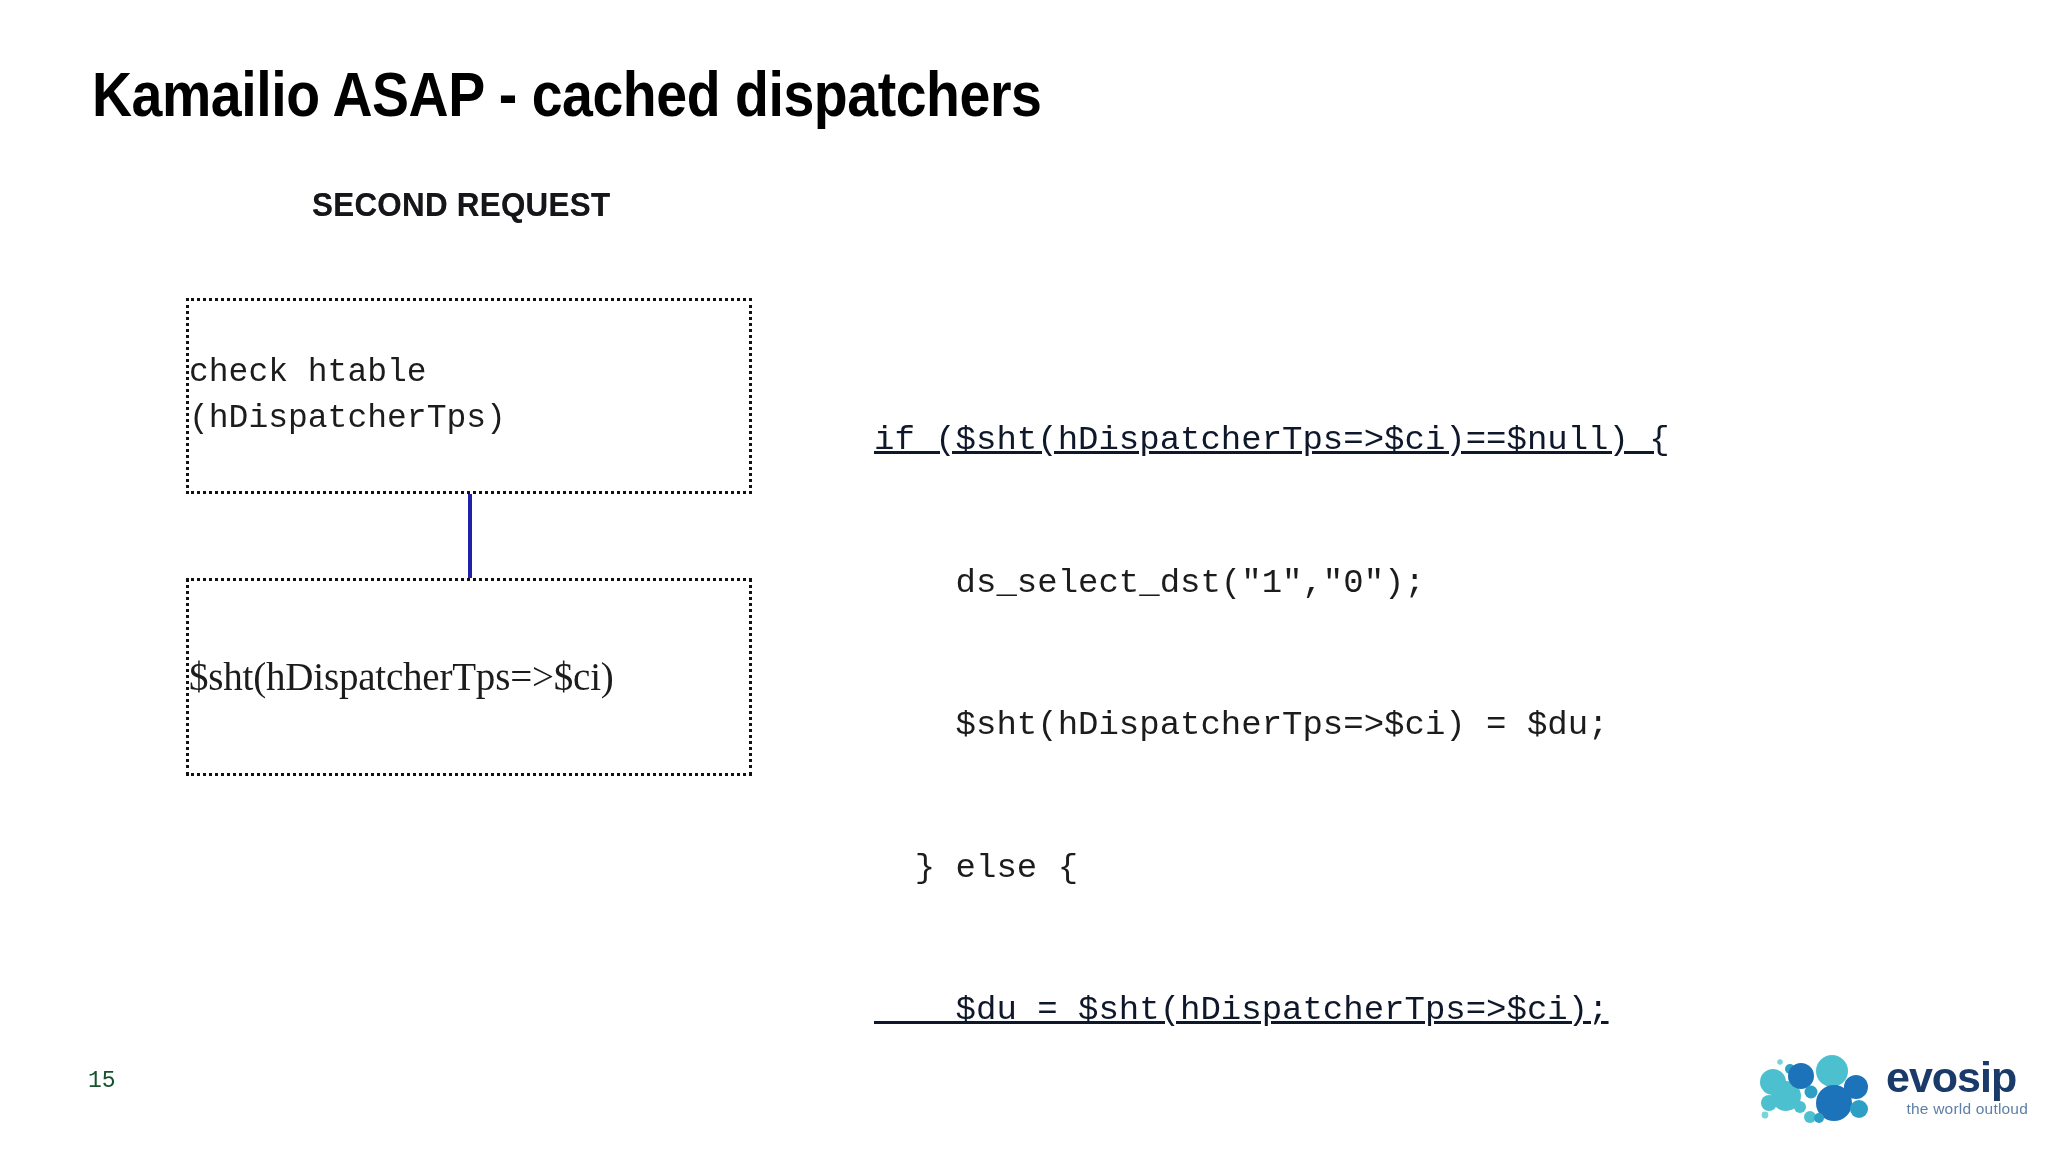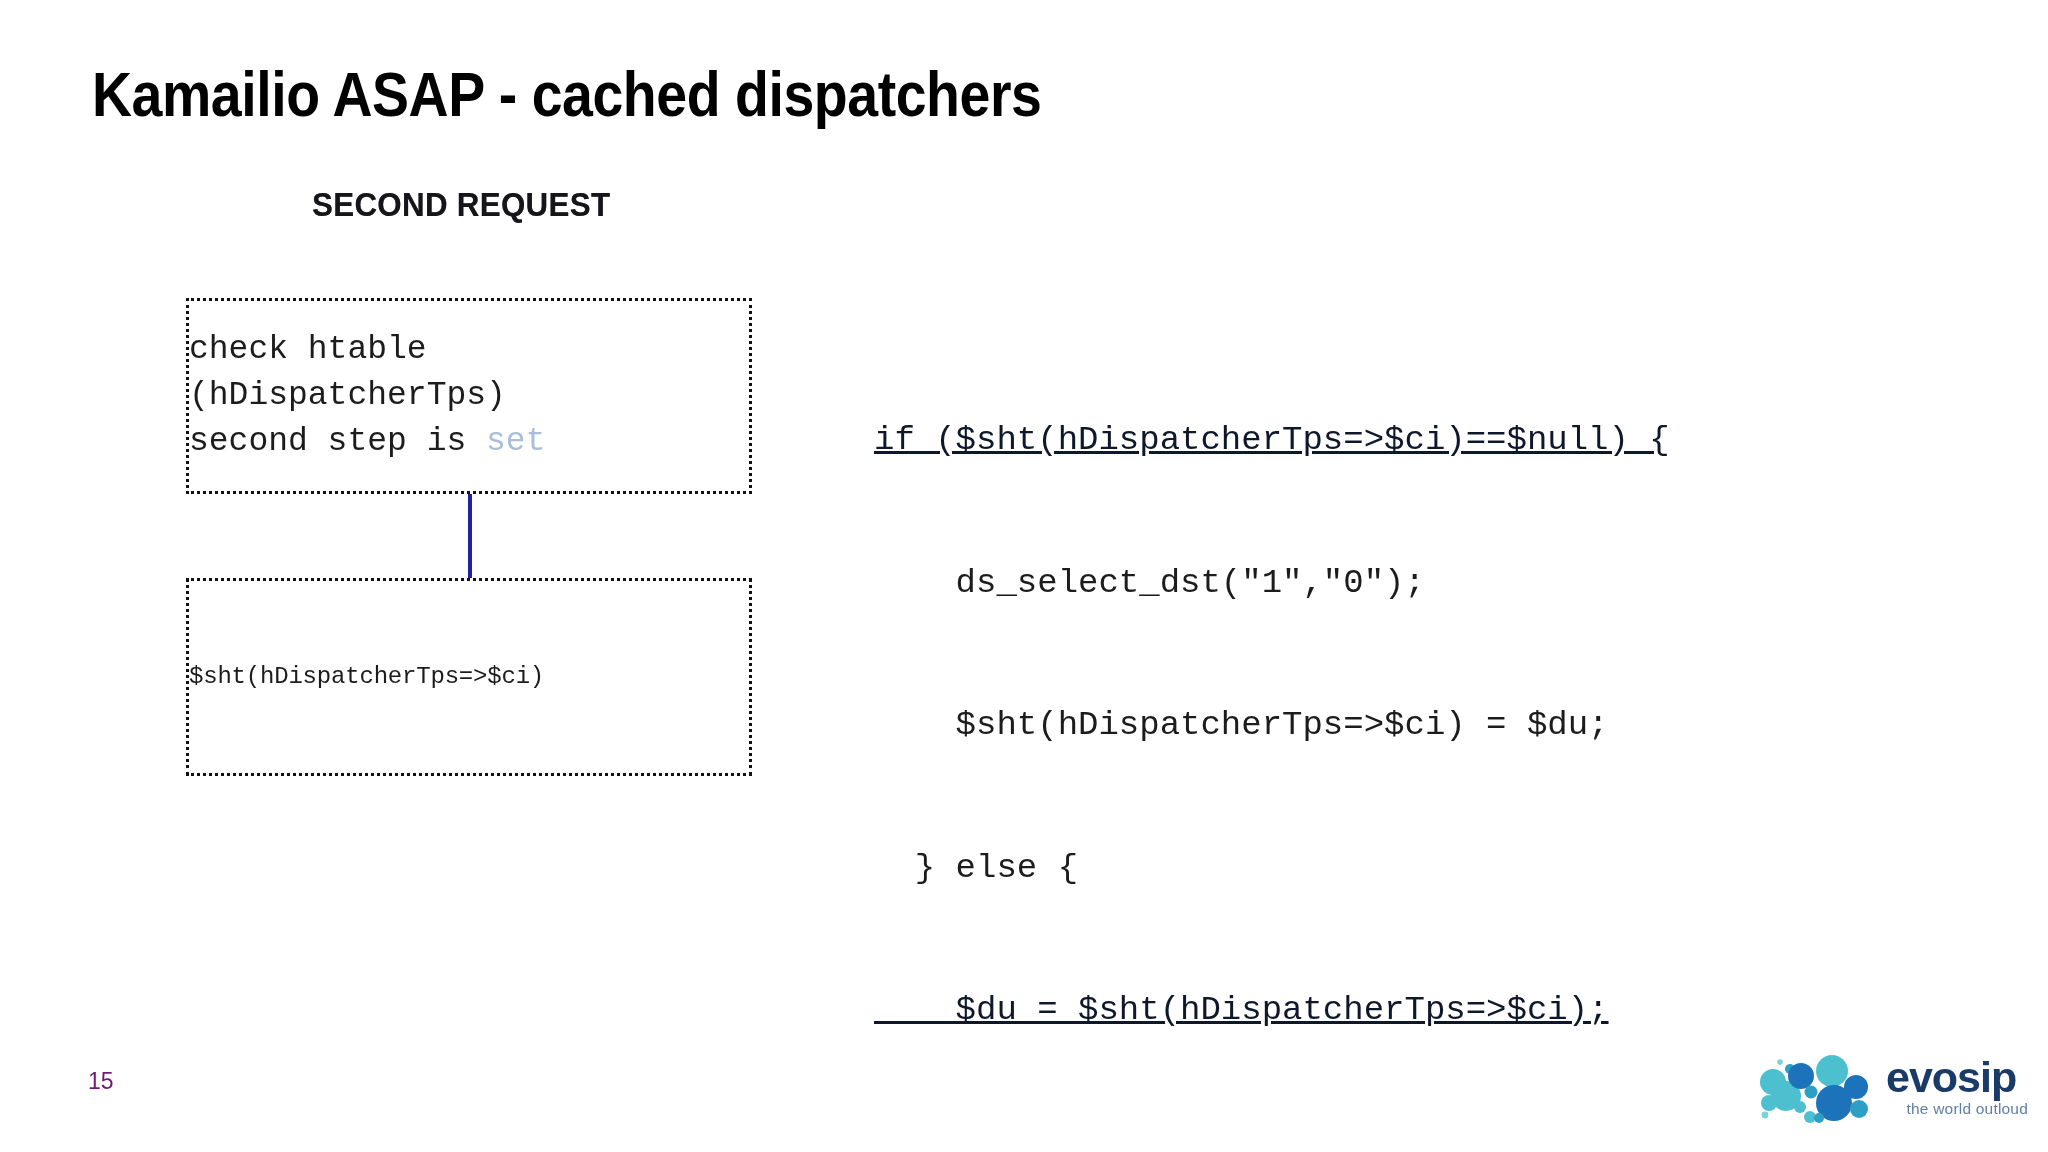--- a/index.html
+++ b/index.html
@@ -81,22 +81,23 @@
 
   .flow-line {
     font-family: "Liberation Mono", "DejaVu Sans Mono", monospace;
     font-size: 33px;
     line-height: 46px;
     color: #1c1c1c;
     white-space: nowrap;
     text-align: center;
   }
   .flow-line.wide {
-    font-size: 24px;
+    font-size: 39px;
     letter-spacing: -0.2px;
+    font-family: Liberation Serif, serif;
   }
   .token-muted {
     color: #a9bed8;
   }
 
   .connector {
     position: absolute;
     left: 432px;
     top: 494px;
     width: 4px;
@@ -116,23 +117,23 @@
     white-space: pre;
   }
   .code-line { display: block; }
   .code-line.accent { color: #0f172a; text-decoration: underline; }
 
   
   .page-number {
     position: absolute;
     left: 88px;
     top: 1068px;
-    font-family: Liberation Sans, sans-serif;
+    font-family: Liberation Mono, monospace;
     font-size: 23px;
-    color: #701a75;
+    color: #14532d;
   }
 
   .logo {
     position: absolute;
     right: 20px;
     top: 1042px;
     width: 272px;
     height: 92px;
   }
   .logo-mark {
@@ -175,23 +176,20 @@
 <div class="diagram">
 
   <div class="diagram-heading">SECOND REQUEST</div>
 
   <div class="flow-box box-1">
     <div class="flow-line">
       <span>check htable</span>
     </div>
     <div class="flow-line">
       <span>(hDispatcherTps)</span>
-    </div>
-    <div class="flow-line">
-      <span>second step is </span><span class="token-muted">set</span>
     </div>
   </div>
 
   <div class="connector"></div>
 
   <div class="flow-box box-2">
     <div class="flow-line wide">
       <span>$sht(hDispatcherTps=&gt;$ci)</span>
     </div>
   </div>

